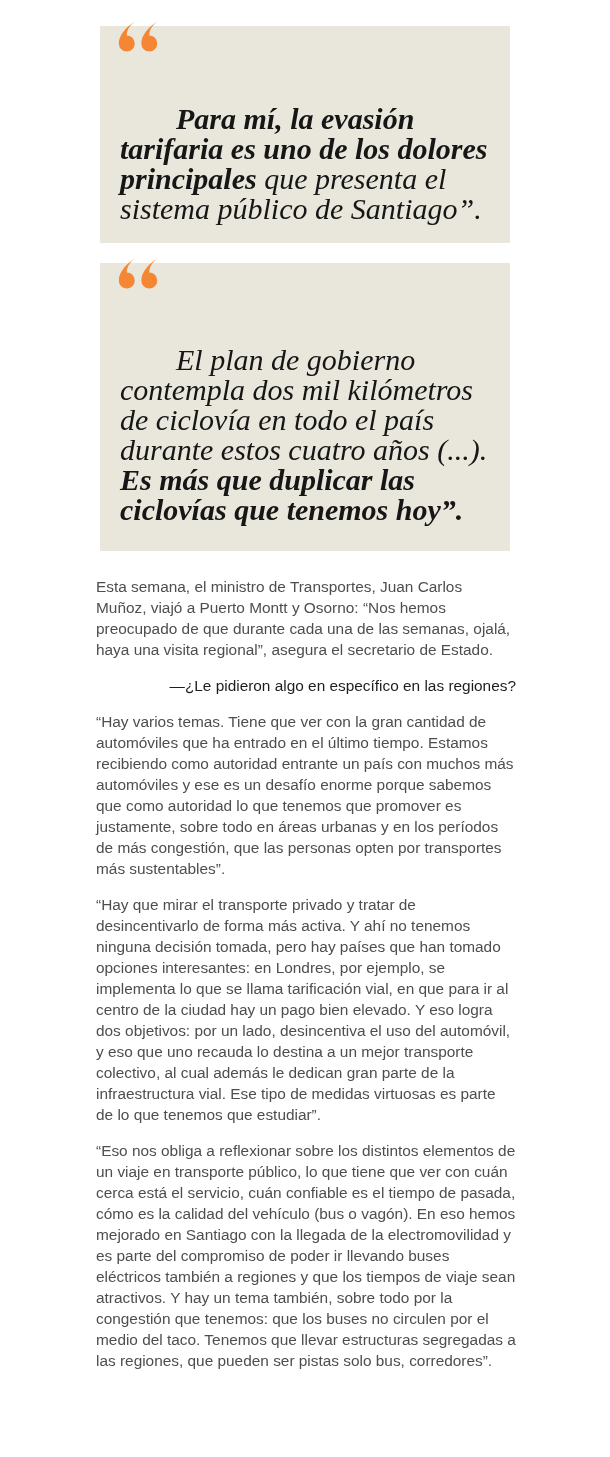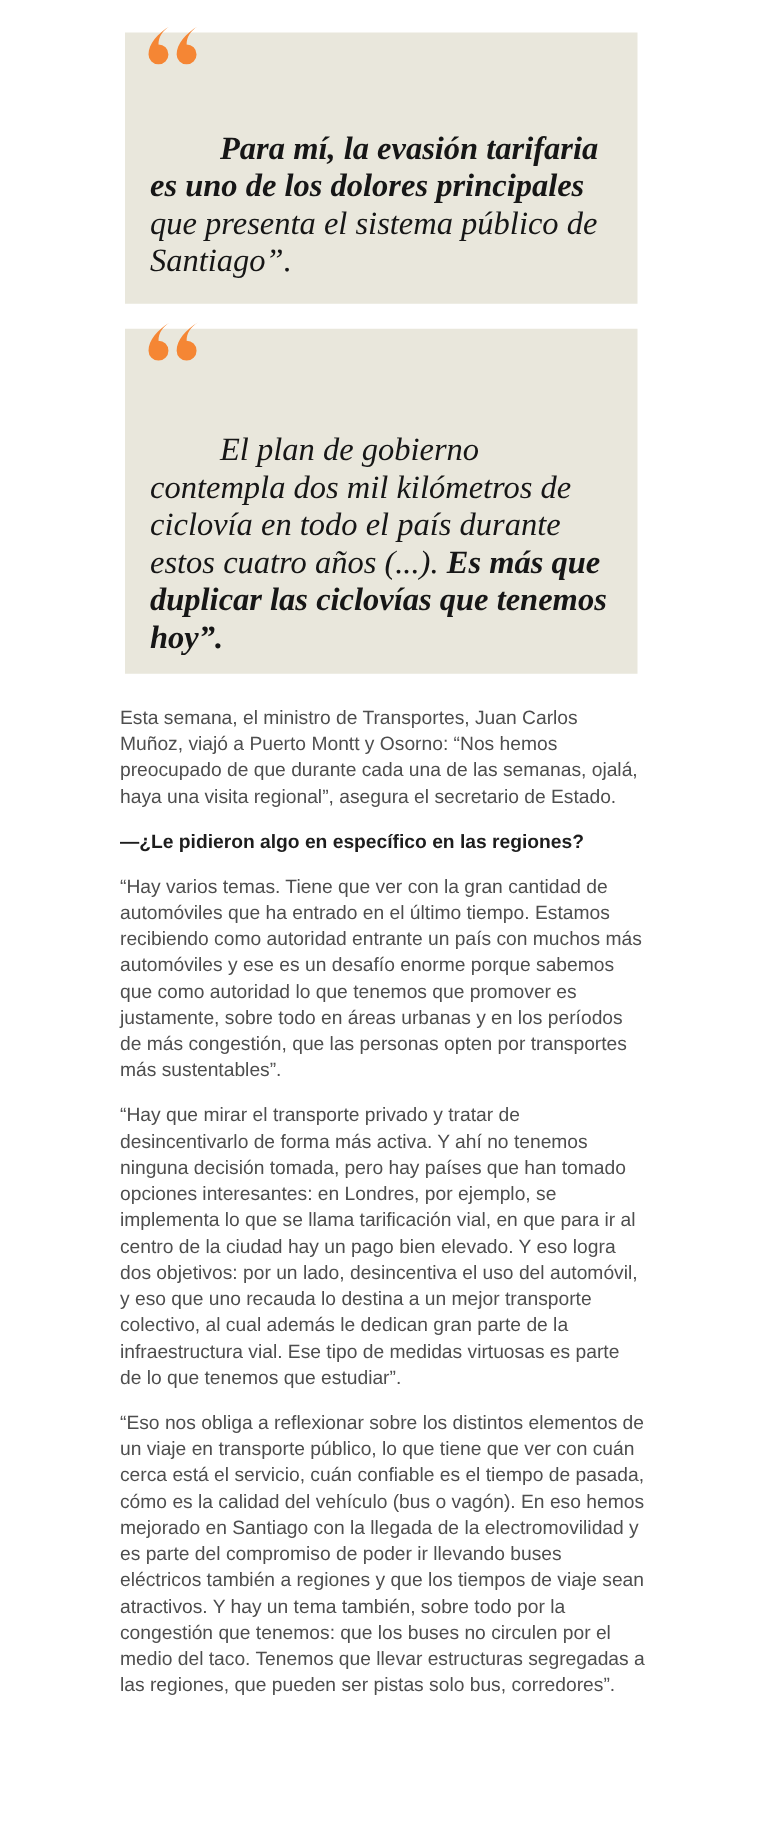--- a/index.html
+++ b/index.html
@@ -13,50 +13,51 @@
   .pull-quotes { padding-top: 10px; }
   .quote-block {
     position: relative;
     width: 370px;              
     margin-left: 100px;
     padding: 78px 20px 19px 20px;
   }
   .quote-block.second {
     margin-top: 20px;
     padding-top: 82px;
-    padding-bottom: 14px;
+    padding-bottom: 26px;
   }
   .quote-mark {
     position: absolute;
     top: -7px;
     left: 16px;
     width: 45px;
     height: 34px;
   }
   .quote-text {
     font-family: "Liberation Serif", serif;
     font-style: italic;
-    font-size: 26px;
+    font-size: 30px;
     line-height: 30px;
     color: #161616;
     text-indent: 56px;
     margin: 0;
   }
   .quote-text .seg-bold { font-weight: 700; }
   .article {
     width: 420px;
     margin: 25px 0 0 96px;
     font-size: 15.4px;
     line-height: 21px;
     color: #4e4e4e;
   }
   .article p { margin: 0 0 15px 0; }
   .article p.question {
-    font-weight: 700;
+    font-weight: 400;
     color: #1d1d1d;
+    text-align: right;
   }
 </style>
 </head>
 <body>
 
 <main>
   <section class="pull-quotes">
       <figure class="quote-block" style="background: rgb(233, 231, 220);">
         <svg class="quote-mark" viewBox="0 0 48 36">
           <path d="M21 2 C11 8 3 17 3 26 a8.5 8.5 0 1 0 8.5 -8.5 C11.5 11 15 6 21 2 Z" fill="#f58634"></path>

